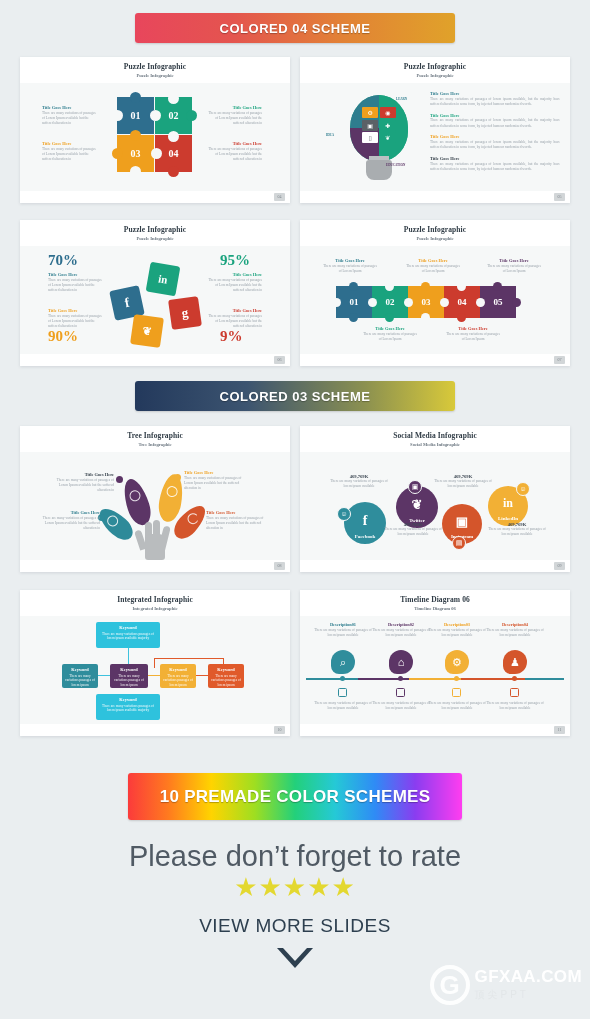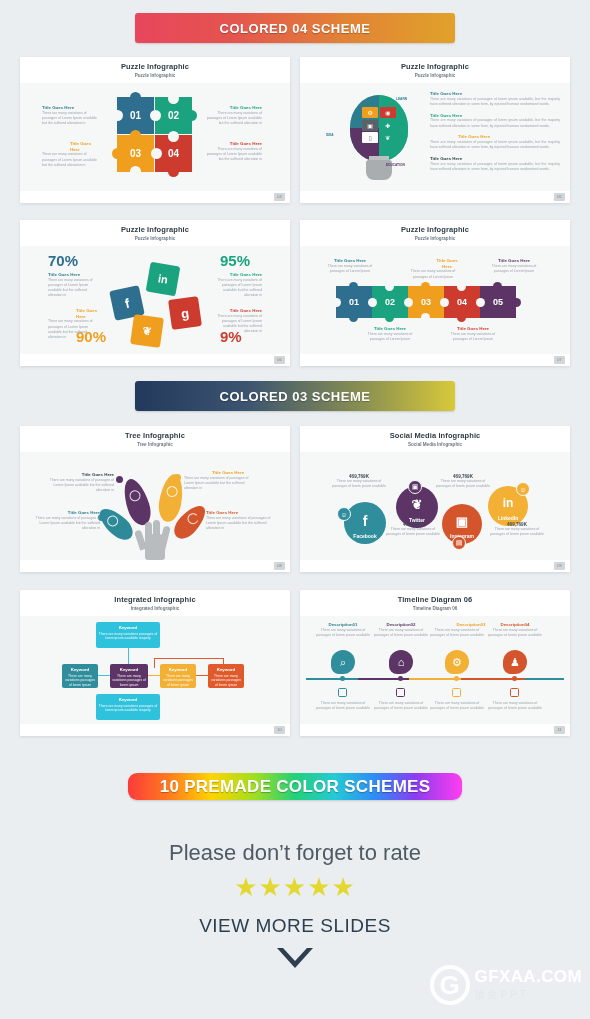--- a/index.html
+++ b/index.html
@@ -14,31 +14,31 @@
   .banner {
     position: absolute; left: 135px; width: 320px; height: 30px;
     border-radius: 3px; display: flex; align-items: center; justify-content: center;
     color: #ffffff; font-size: 13px; font-weight: bold; letter-spacing: .5px;
     text-shadow: 0 1px 1px rgba(0,0,0,.28);
     box-shadow: 0 1px 2px rgba(0,0,0,.15);
   }
   #banner-02 { top: 13px; background: linear-gradient(90deg,#e8465c 0%,#e4544f 30%,#e28235 65%,#e0a22a 100%); }
   #banner-03 { top: 381px; background: linear-gradient(90deg,#23395c 0%,#3c5470 35%,#8c9150 72%,#d8c93a 100%); }
   #banner-10 {
-    top: 773px; left: 128px; width: 334px; height: 27px; font-size: 17px; letter-spacing: .3px;
+    top: 773px; left: 128px; width: 334px; height: 47px; font-size: 17px; letter-spacing: .3px;
     background: linear-gradient(90deg,#fb3b3b 0%,#ff7a1f 12%,#ffd400 25%,#9ede21 38%,#23d07a 50%,
                 #25c9d6 62%,#2f8bf5 74%,#8a3df0 86%,#ff3df0 100%);
-    border-radius: 9px;
   }
 
   
   .slide {
     position: absolute; width: 270px; height: 146px; background: #ffffff;
     box-shadow: 0 1px 3px rgba(40,50,60,.13);
     overflow: hidden;
+    font-family: Liberation Serif, serif;
   }
   .slide.left  { left: 20px; }
   .slide.right { left: 300px; }
   .r1 { top: 57px; }
   .r2 { top: 220px; }
   .r3 { top: 426px; }
   .r4 { top: 590px; }
 
   .sl-head { height: 26px; padding-top: 5px; text-align: center; background: #ffffff; }
   .sl-title { font-size: 7.5px; font-weight: bold; color: #2f3b45; letter-spacing: .1px; }
@@ -49,21 +49,21 @@
     position: absolute; right: 5px; bottom: 2px; width: 11px; height: 8px;
     background: #d2d6d8; border-radius: 1px;
     font-size: 4px; color: #7d858b; text-align: center; line-height: 8px;
   }
 
   
   .tgh { font-size: 4.4px; font-weight: bold; line-height: 1.3; }
   .lorem { font-size: 3.5px; line-height: 1.5; color: #9aa3ab; }
   .c-teal   { color: #2e7d8e; }
   .c-green  { color: #1aa37e; }
-  .c-orange { color: #ef9f1d; margin-left: 28px; }
+  .c-orange { color: #ef9f1d; }
   .c-red    { color: #cc3b2e; }
   .c-blue   { color: #2e6e8e; }
 
   
   .pz-wrap { position: absolute; left: 97px; top: 14px; width: 78px; height: 78px; }
   .pz { position: absolute; width: 37px; height: 37px; display: flex;
         align-items: center; justify-content: center;
         color: #fff; font-size: 10px; font-weight: bold; }
   .pz .nub { position: absolute; width: 11px; height: 11px; border-radius: 50%; }
   .pz1 { left: 0;   top: 0;  background: #2e6e8e; }
@@ -139,21 +139,21 @@
   .tl-circle { position: absolute; width: 24px; height: 24px; border-radius: 50% 50% 50% 8px;
                display: flex; align-items: center; justify-content: center;
                color: #fff; font-size: 11px; }
   .tl-node { position: absolute; width: 5px; height: 5px; border-radius: 50%; top: 60px; }
   .tl-sq { position: absolute; width: 9px; height: 9px; border: 1.4px solid; border-radius: 1.5px; top: 72px; }
   .tl-head { position: absolute; width: 58px; text-align: center; }
   .tl-foot { position: absolute; width: 58px; text-align: center; top: 85px; }
 
   
   .rate-text { position: absolute; top: 840px; left: 0; width: 590px; text-align: center;
-               font-size: 22px; color: #505a64; }
+               font-size: 29px; color: #505a64; }
   .stars { position: absolute; top: 872px; left: 0; width: 590px; text-align: center;
            font-size: 26px; color: #e3d830; letter-spacing: 1px; }
   .vms { position: absolute; top: 915px; left: 0; width: 590px; text-align: center;
          font-size: 19px; font-weight: normal; color: #2d3f4f; letter-spacing: .5px; }
   .chev { position: absolute; top: 948px; left: 277px; width: 0; height: 0;
           border-left: 18px solid transparent; border-right: 18px solid transparent;
           border-top: 20px solid #2d3f4f; }
   .chev::after { content: ""; position: absolute; left: -12px; top: -20px;
           border-left: 12px solid transparent; border-right: 12px solid transparent;
           border-top: 13px solid #eaeef0; }

